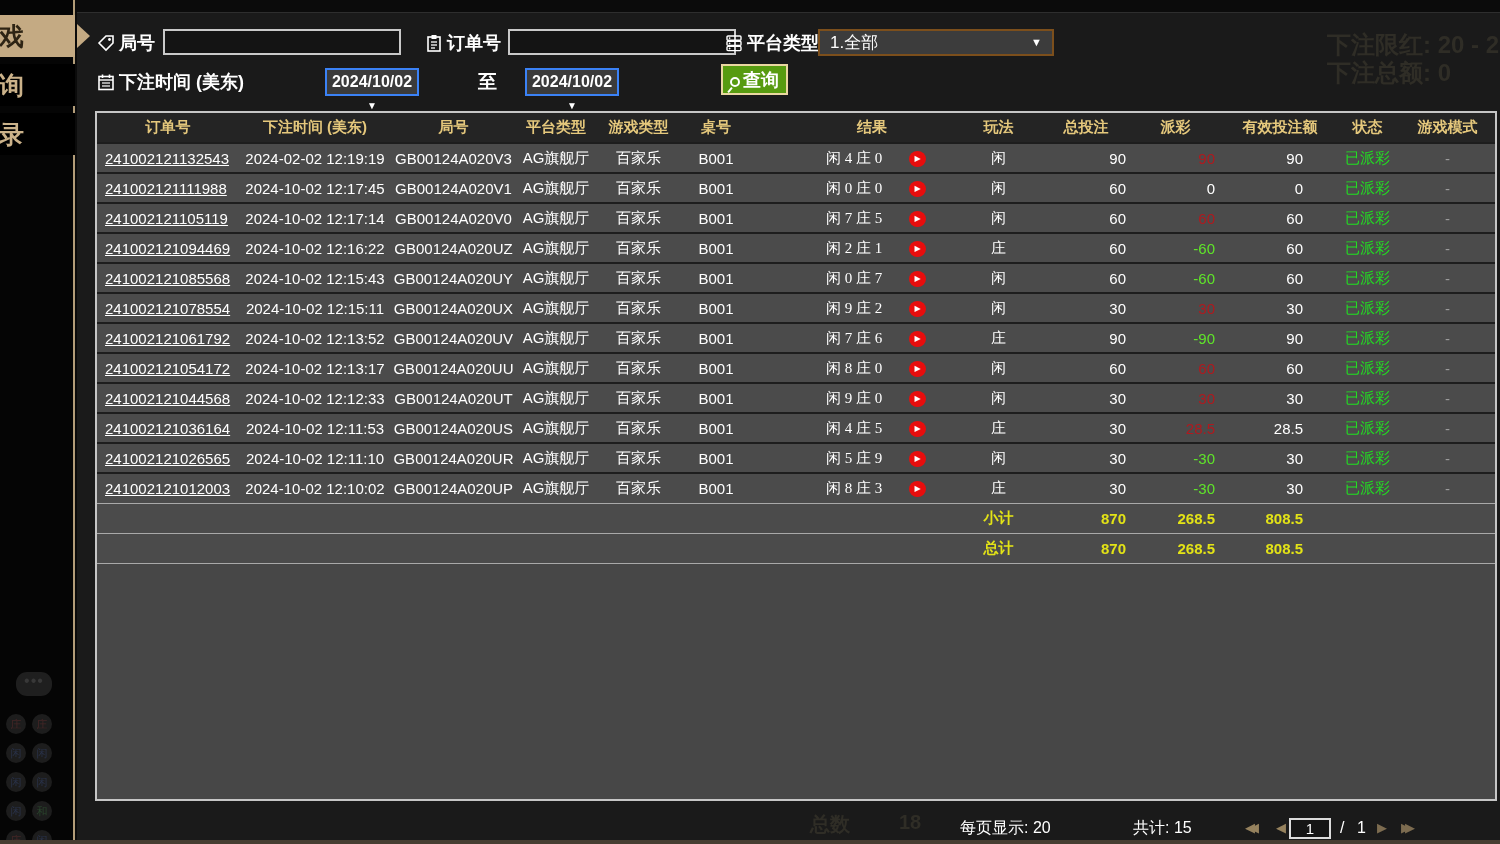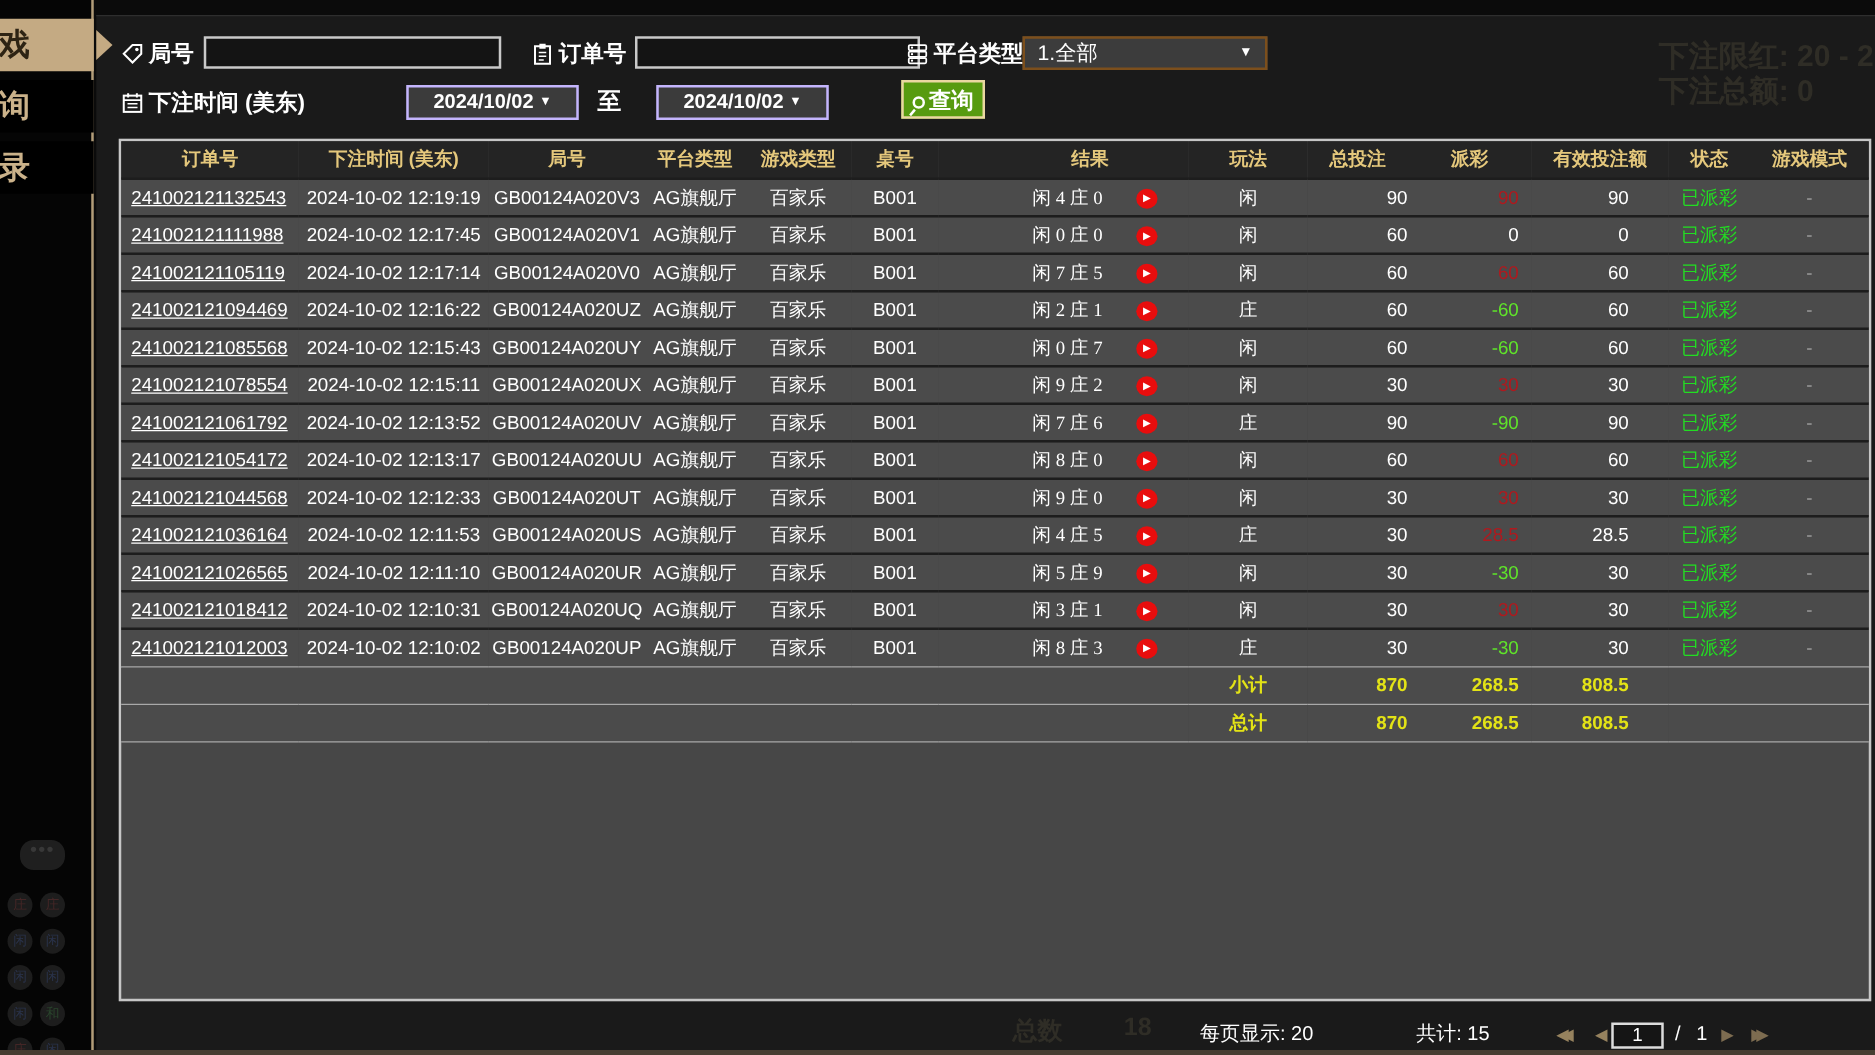--- a/index.html
+++ b/index.html
@@ -17,21 +17,21 @@
 
   
   .content { position:absolute; left:77px; top:12px; width:1423px; height:832px; background:#1a1a1a; border-top:1px solid #2e2e2e; z-index:2; }
   .ghost { position:absolute; color:#2f2d26; font-weight:bold; white-space:nowrap; }
 
   .f-label { position:absolute; color:#fff; font-size:18px; font-weight:bold; line-height:26px; top:17px; }
   .f-icon { position:absolute; top:21px; width:18px; height:18px; }
   .t-input { position:absolute; top:16px; height:26px; background:#141414; border:2px solid #c9c9c9; color:#fff; font-size:15px; padding:0 6px; outline:none; }
   .select-box { position:absolute; top:16px; height:27px; background:#3c3c3c; border:2px solid #7c4f1c; color:#fff; font-size:17px; line-height:23px; padding-left:10px; cursor:pointer; }
   .select-box .caret { position:absolute; right:10px; top:0; line-height:23px; font-size:11px; color:#fff; }
-  .date-btn { position:absolute; top:55px; width:138px; height:28px; background:#3b3b3b; border:2px solid #c4b5fd; color:#fff; font-size:16px; font-weight:bold; text-align:center; line-height:24px; cursor:pointer; }
+  .date-btn { position:absolute; top:55px; width:94px; height:28px; background:#3b3b3b; border:2px solid #3b82f6; color:#fff; font-size:16px; font-weight:bold; text-align:center; line-height:24px; cursor:pointer; }
   .date-btn .caret { font-size:10px; vertical-align:2px; }
   .to-label { position:absolute; top:55px; color:#fff; font-size:19px; font-weight:bold; line-height:28px; }
   .row2-label { position:absolute; top:56px; color:#fff; font-size:18px; font-weight:bold; line-height:26px; }
   .row2-icon { position:absolute; top:60px; width:18px; height:18px; }
   .search-btn { position:absolute; left:644px; top:51px; width:67px; height:31px; background:#579b10; border:2px solid #ead7a1; color:#fff; font-size:18px; font-weight:bold; text-align:center; line-height:26px; cursor:pointer; }
   .search-btn .mag { display:inline-block; width:10px; height:10px; border:2px solid #fff; border-radius:50%; position:relative; margin-right:3px; vertical-align:-1px; }
   .search-btn .mag::after { content:""; position:absolute; width:2px; height:6px; background:#fff; left:-3px; top:8px; transform:rotate(40deg); }
 
   
   .table-wrap { position:absolute; left:18px; top:98px; width:1402px; height:690px; border:2px solid #c6c6c6; background:#474747; }
@@ -121,21 +121,21 @@
       <svg width="18" height="18" viewBox="0 0 18 18">
           <rect x="2" y="2" width="14" height="4.2" rx="1" fill="none" stroke="#fff" stroke-width="1.4"></rect>
           <rect x="2" y="7.2" width="14" height="4.2" rx="1" fill="none" stroke="#fff" stroke-width="1.4"></rect>
           <rect x="2" y="12.4" width="14" height="4.2" rx="1" fill="none" stroke="#fff" stroke-width="1.4"></rect>
           <circle cx="4.6" cy="4.1" r="0.9" fill="#fff"></circle>
           <circle cx="4.6" cy="9.3" r="0.9" fill="#fff"></circle>
           <circle cx="4.6" cy="14.5" r="0.9" fill="#fff"></circle>
         </svg>
     </span>
     <span class="f-label" style="left:670px;">平台类型</span>
-    <div class="select-box" style="left:741px; width:196px;">
+    <div class="select-box" style="left:741px; width:236px;">
       <span>1.全部</span>
       <span class="caret">▼</span>
     </div>
 
     <span class="row2-icon" style="left:20px;">
       <svg width="18" height="18" viewBox="0 0 18 18">
           <rect x="2" y="3.5" width="14" height="13" fill="none" stroke="#fff" stroke-width="1.6"></rect>
           <line x1="5.5" y1="1.5" x2="5.5" y2="5" stroke="#fff" stroke-width="1.6"></line>
           <line x1="12.5" y1="1.5" x2="12.5" y2="5" stroke="#fff" stroke-width="1.6"></line>
           <line x1="2" y1="7" x2="16" y2="7" stroke="#fff" stroke-width="1.4"></line>
@@ -185,21 +185,21 @@
             <th class="h-num">总投注</th>
             <th class="h-num">派彩</th>
             <th>有效投注额</th>
             <th>状态</th>
             <th>游戏模式</th>
           </tr>
         </thead>
         <tbody id="table-body">
             <tr>
               <td class="c-order">241002121132543</td>
-              <td>2024-10-02 12:19:19</td>
+              <td>2024-02-02 12:19:19</td>
               <td>GB00124A020V3</td>
               <td>AG旗舰厅</td>
               <td>百家乐</td>
               <td>B001</td>
               <td class="c-result"><span class="res-text">闲 4 庄 0</span><span class="play-icon">▶</span></td>
               <td>闲</td>
               <td class="c-num">90</td>
               <td class="c-num pay-pos">90</td>
               <td class="c-valid">90</td>
               <td class="st-paid">已派彩</td>
@@ -344,35 +344,20 @@
               <td class="c-order">241002121026565</td>
               <td>2024-10-02 12:11:10</td>
               <td>GB00124A020UR</td>
               <td>AG旗舰厅</td>
               <td>百家乐</td>
               <td>B001</td>
               <td class="c-result"><span class="res-text">闲 5 庄 9</span><span class="play-icon">▶</span></td>
               <td>闲</td>
               <td class="c-num">30</td>
               <td class="c-num pay-neg">-30</td>
-              <td class="c-valid">30</td>
-              <td class="st-paid">已派彩</td>
-              <td class="c-mode">-</td>
-            </tr>
-            <tr>
-              <td class="c-order">241002121018412</td>
-              <td>2024-10-02 12:10:31</td>
-              <td>GB00124A020UQ</td>
-              <td>AG旗舰厅</td>
-              <td>百家乐</td>
-              <td>B001</td>
-              <td class="c-result"><span class="res-text">闲 3 庄 1</span><span class="play-icon">▶</span></td>
-              <td>闲</td>
-              <td class="c-num">30</td>
-              <td class="c-num pay-pos">30</td>
               <td class="c-valid">30</td>
               <td class="st-paid">已派彩</td>
               <td class="c-mode">-</td>
             </tr>
             <tr>
               <td class="c-order">241002121012003</td>
               <td>2024-10-02 12:10:02</td>
               <td>GB00124A020UP</td>
               <td>AG旗舰厅</td>
               <td>百家乐</td>

